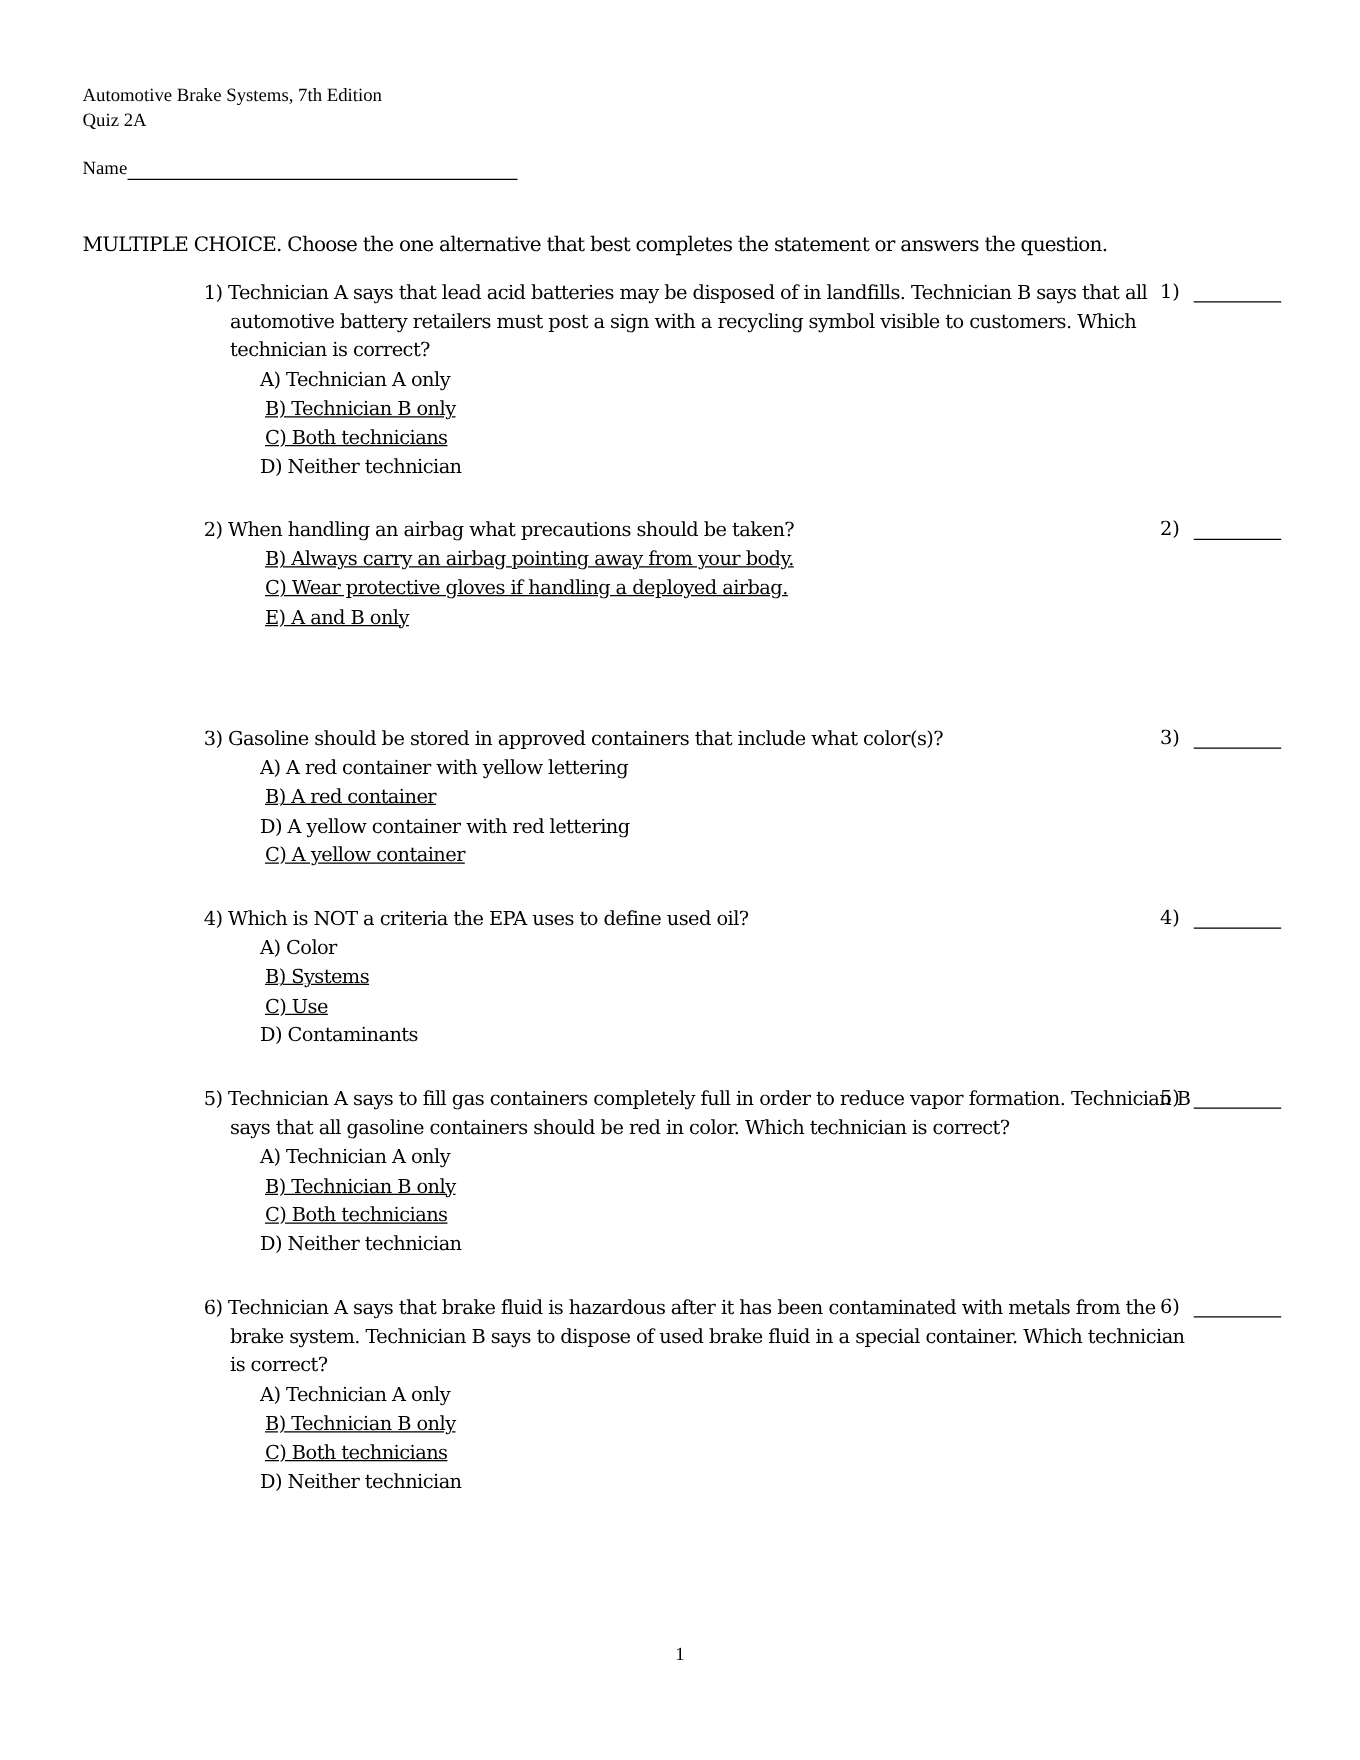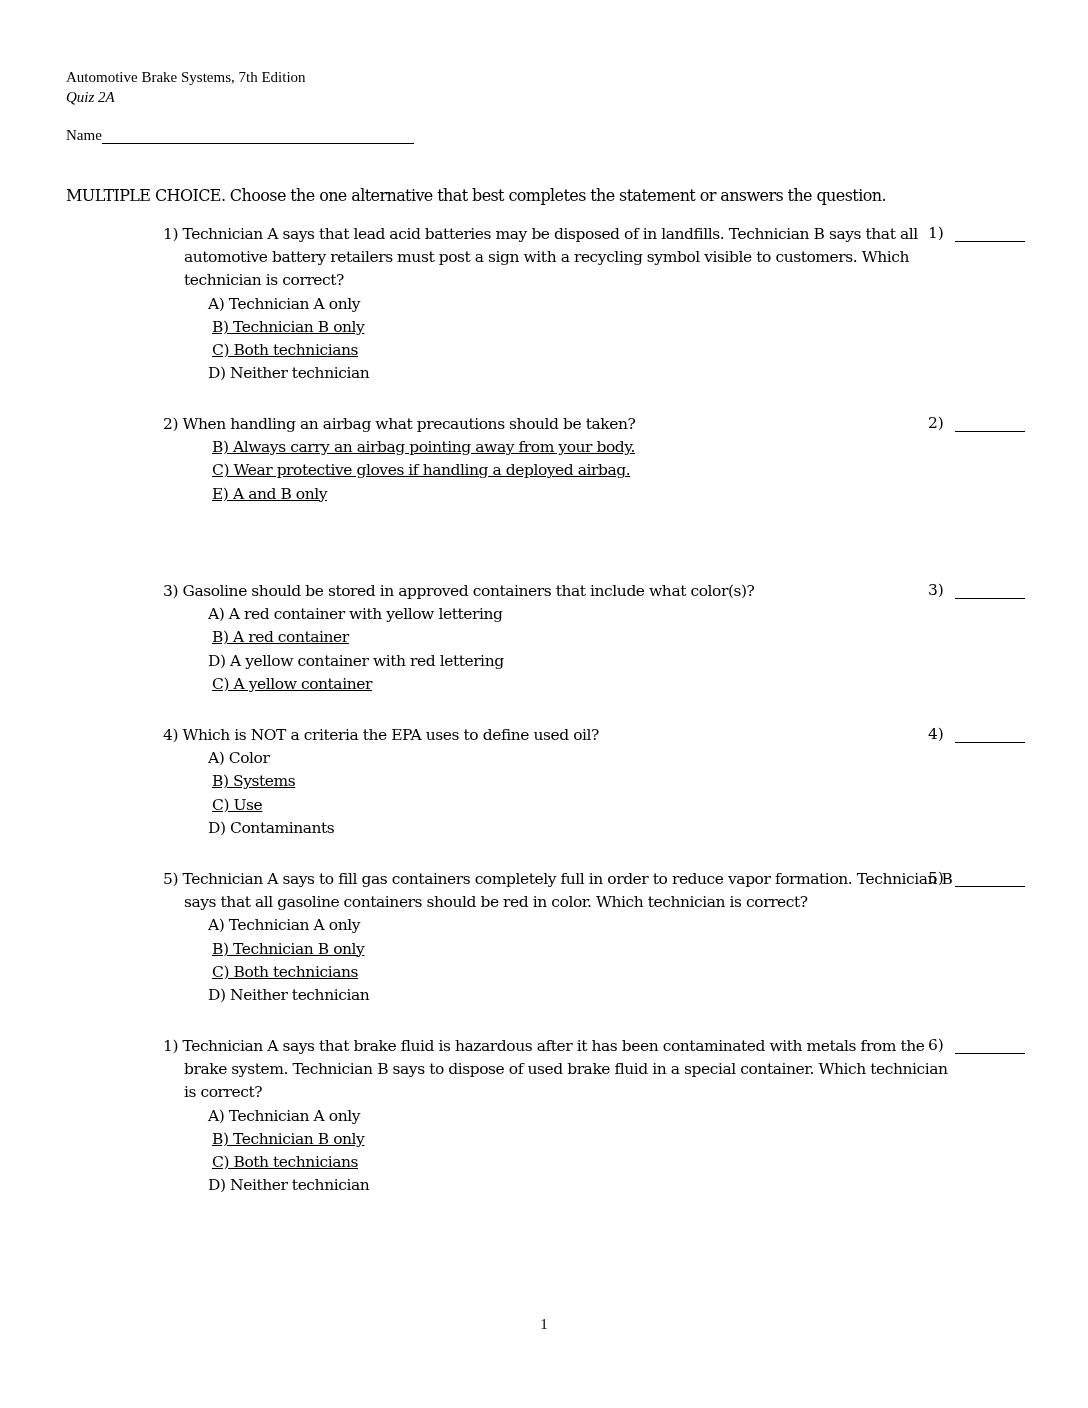--- a/index.html
+++ b/index.html
@@ -1,20 +1,20 @@
 <!DOCTYPE html>
 <html><head>
 <meta charset="utf-8">
 <style>
   html, body { margin: 0; padding: 0; background: #ffffff; }
   body { width: 1088px; height: 1408px; position: relative; overflow: hidden; color: #000; }
   .page { position: absolute; left: 0; top: 0; width: 1088px; height: 1056px; font-family: "Liberation Serif", serif; }
   .hdr { position: absolute; left: 66px; font-size: 15px; line-height: 18px; font-family: "Liberation Serif", serif; }
   .hdr-title { top: 68px; }
-  .hdr-quiz { top: 88px; font-style: italic; }
+  .hdr-quiz { top: 88px; }
   .name-row { position: absolute; left: 66px; top: 126px; font-size: 15px; line-height: 18px; display: flex; align-items: flex-end; }
   .name-line { display: inline-block; width: 312px; border-bottom: 1px solid #000; height: 16px; margin-left: 0px; }
   .instructions { position: absolute; left: 66px; top: 186px; font-size: 16px; font-weight: normal; font-family: "DejaVu Serif", serif; letter-spacing: -0.6px; white-space: nowrap; }
   .question { position: absolute; left: 127px; width: 790px; font-family: "DejaVu Serif", serif; font-size: 15.5px; line-height: 23.2px; letter-spacing: -0.45px; margin-left: 36px; }
   .stem { position: relative; padding-left: 21px; text-indent: -21px; }
   .choices { margin-left: 45px; }
   .choice { white-space: nowrap; }
   .choice.ind { padding-left: 4px; text-decoration: underline; }
   .ans { position: absolute; left: 928px; font-family: "DejaVu Serif", serif; font-size: 15.5px; display: flex; align-items: flex-end; }
   .ans-line { display: inline-block; width: 70px; border-bottom: 1.3px solid #000; margin-left: 11px; height: 14px; }
@@ -97,21 +97,21 @@
       <div class="choice ind">C) Both technicians</div>
       <div class="choice">D) Neither technician</div>
     </div>
   </div>
   <div class="ans" style="top:869px;">
     <span>5)</span>
     <span class="ans-line"></span>
   </div>
 
   <div class="question" style="top:1035px;">
-    <div class="stem">1) Technician A says that brake fluid is hazardous after it has been contaminated with metals from the brake system. Technician B says to dispose of used brake fluid in a special container. Which technician is correct?</div>
+    <div class="stem">6) Technician A says that brake fluid is hazardous after it has been contaminated with metals from the brake system. Technician B says to dispose of used brake fluid in a special container. Which technician is correct?</div>
     <div class="choices">
       <div class="choice">A) Technician A only</div>
       <div class="choice ind">B) Technician B only</div>
       <div class="choice ind">C) Both technicians</div>
       <div class="choice">D) Neither technician</div>
     </div>
   </div>
   <div class="ans" style="top:1036px;">
     <span>6)</span>
     <span class="ans-line"></span>

